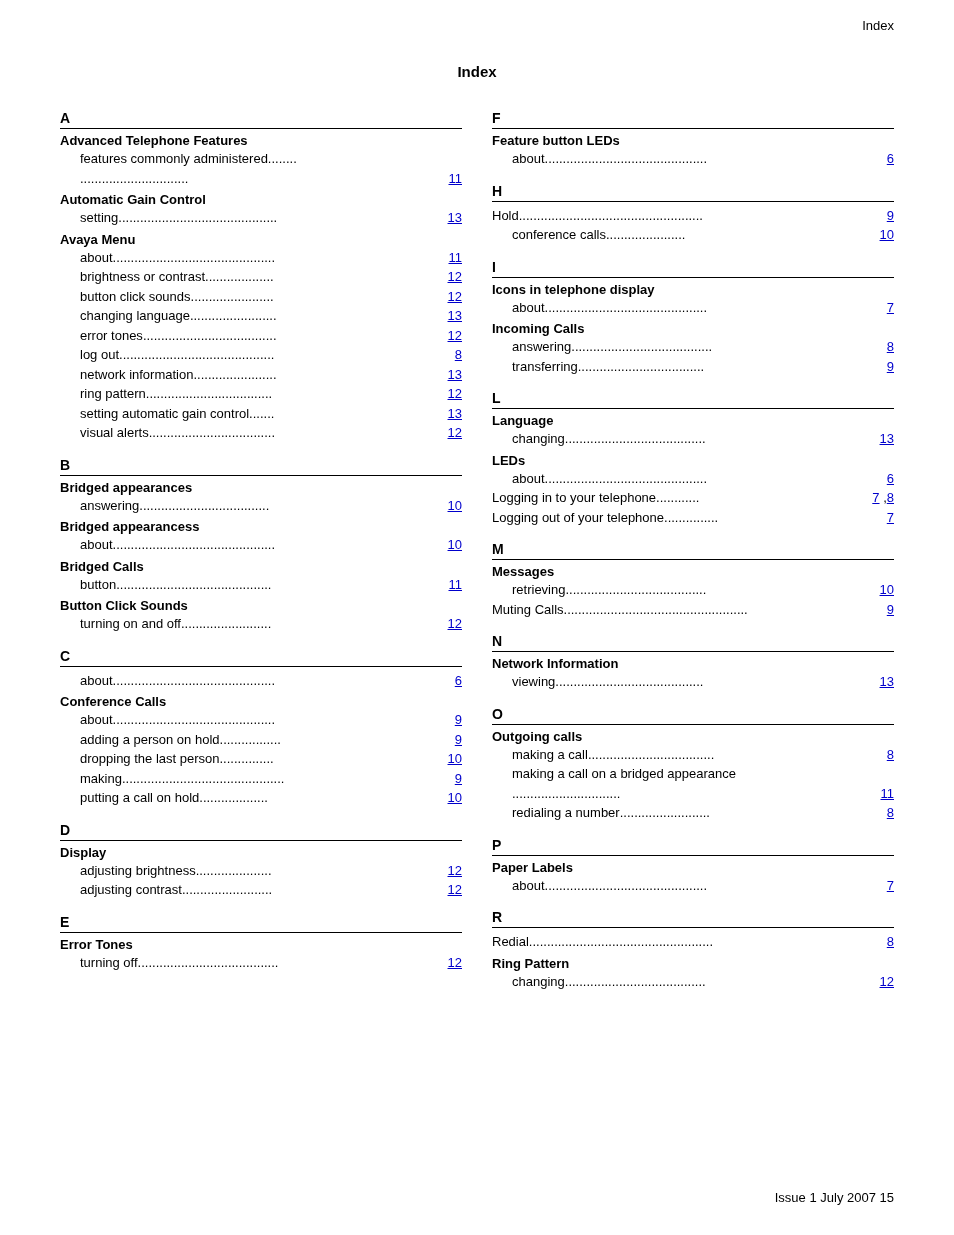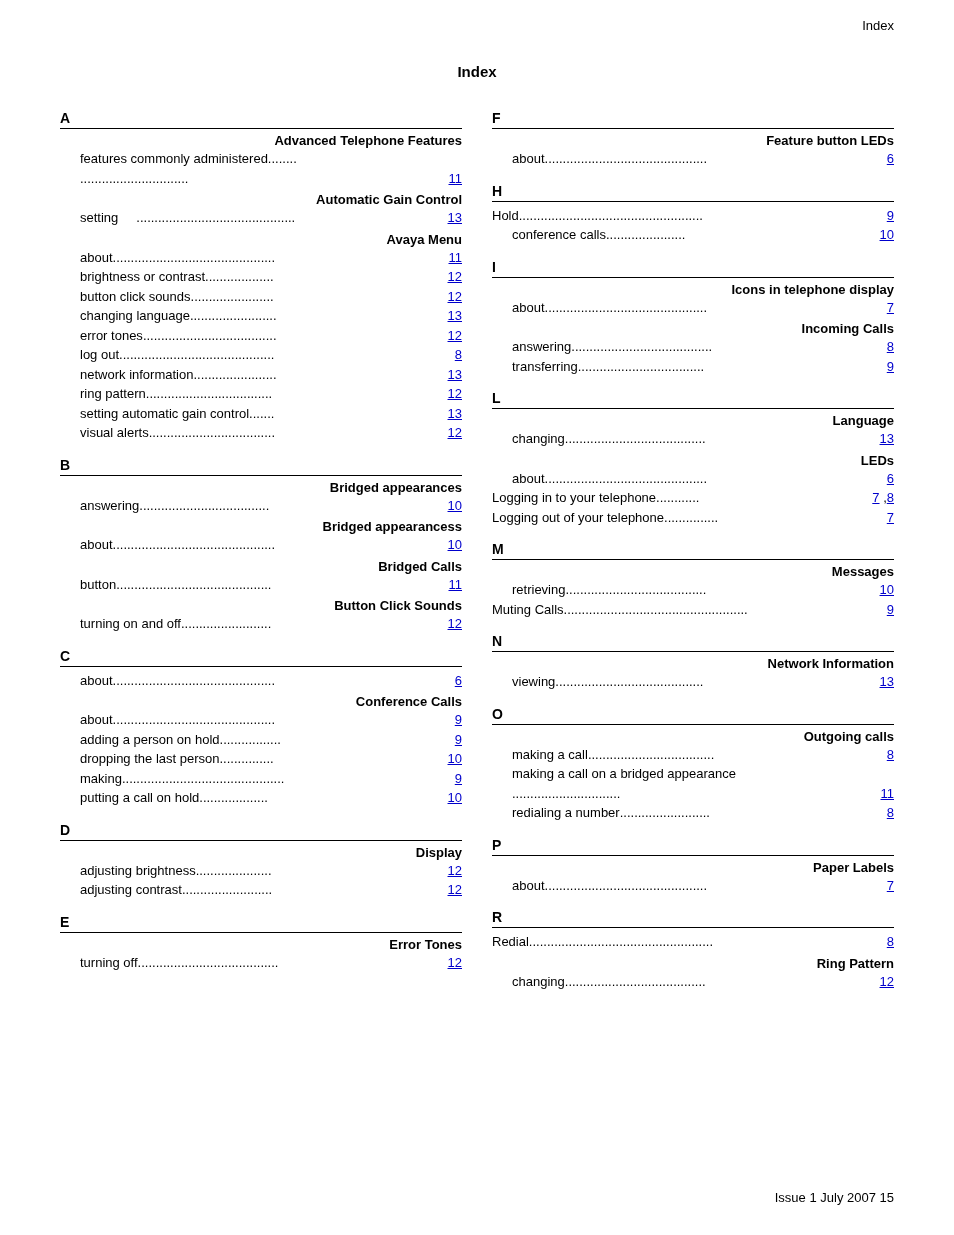--- a/index.html
+++ b/index.html
@@ -40,21 +40,20 @@
       font-size: 14px;
       border-bottom: 1px solid #000;
       padding-bottom: 2px;
       margin-bottom: 4px;
     }
     .entry-main {
       font-weight: bold;
       font-size: 13px;
       margin-top: 4px;
       margin-bottom: 1px;
-      text-align: right;
     }
     .page-footer {
       position: absolute;
       bottom: 30px;
       right: 60px;
       font-size: 13px;
     }
   </style>
 </head>
 <body>
@@ -72,21 +71,21 @@
         <div class="section-header">A</div>
         <div class="entry-main">Advanced Telephone Features</div>
         <div style="padding-left: 20px; font-size: 13px; line-height: 1.5;">
           <div>features commonly administered........</div>
           <div style="display: flex;">
             <span style="flex: 1 1 0%;">..............................</span>
             <span><a href="#" style="color: rgb(0, 0, 204);">11</a></span>
           </div>
         </div>
         <div class="entry-main">Automatic Gain Control</div>
-        <div style="display: flex; align-items: flex-end; font-size: 13px; line-height: 1.5; padding-left: 20px; gap: 18px;">
+        <div style="display: flex; align-items: flex-end; font-size: 13px; line-height: 1.5; padding-left: 20px;">
           <span style="white-space: nowrap;">setting</span>
           <span style="flex: 1 1 0%; overflow: hidden; white-space: nowrap; letter-spacing: 0px; font-size: 13px;">............................................</span>
           <span style="min-width: 18px; text-align: right;"><a href="#" style="color: rgb(0, 0, 204);">13</a></span>
         </div>
         <div class="entry-main">Avaya Menu</div>
         <div style="display: flex; align-items: baseline; font-size: 13px; line-height: 1.5; padding-left: 20px;">
           <span style="white-space: nowrap;">about</span>
           <span style="flex: 1 1 0%; overflow: hidden; white-space: nowrap; letter-spacing: 0px; font-size: 13px;">.............................................</span>
           <span style="min-width: 18px; text-align: right;"><a href="#" style="color: rgb(0, 0, 204);">11</a></span>
         </div>

